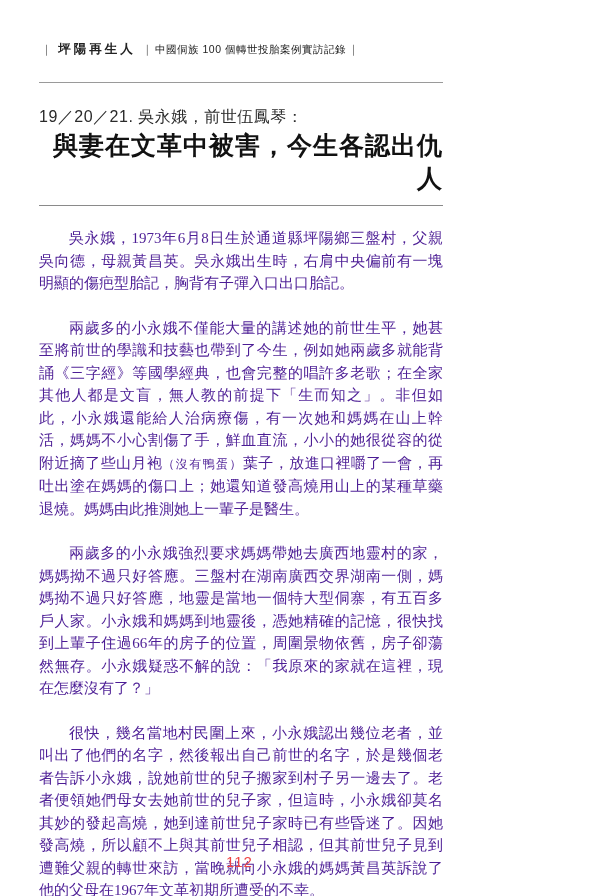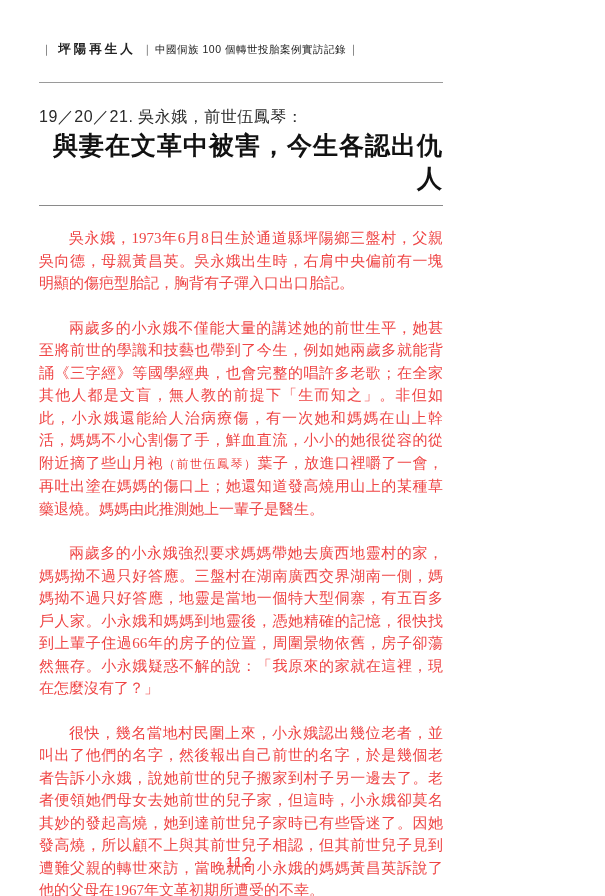--- a/index.html
+++ b/index.html
@@ -74,21 +74,21 @@
   
   .body-text {
     margin-top: 21px;
   }
   .body-text p {
     margin: 0 0 22px 0;
     font-size: 15px;
     line-height: 22.5px;
     text-align: justify;
     text-indent: 2em;
-    color: #ef4444;
+    color: #4c1d95;
   }
   .body-text .inline-note {
     font-size: 12px;
     letter-spacing: 1px;
   }
   
   .folio {
     position: absolute;
     left: 0;
     right: 0;
@@ -110,21 +110,21 @@
       <span class="bar">｜</span><span class="book-title">坪陽再生人</span><span class="bar">｜</span><span class="book-subtitle">中國侗族 100 個轉世投胎案例實訪記錄</span><span class="bar">｜</span>
     </div>
 
     <div class="title-block">
       <div class="case-line">19／20／21. 吳永娥，前世伍鳳琴：</div>
       <div class="headline">與妻在文革中被害，今生各認出仇人</div>
     </div>
 
     <div class="body-text">
       <p>吳永娥，1973年6月8日生於通道縣坪陽鄉三盤村，父親吳向德，母親黃昌英。吳永娥出生時，右肩中央偏前有一塊明顯的傷疤型胎記，胸背有子彈入口出口胎記。</p>
-      <p><span>兩歲多的小永娥不僅能大量的講述她的前世生平，她甚至將前世的學識和技藝也帶到了今生，例如她兩歲多就能背誦《三字經》等國學經典，也會完整的唱許多老歌；在全家其他人都是文盲，無人教的前提下「生而知之」。非但如此，小永娥還能給人治病療傷，有一次她和媽媽在山上幹活，媽媽不小心割傷了手，鮮血直流，小小的她很從容的從附近摘了些山月袍</span><span class="inline-note">（前世伍鳳琴）</span><span>葉子，放進口裡嚼了一會，再吐出塗在媽媽的傷口上；她還知道發高燒用山上的某種草藥退燒。媽媽由此推測她上一輩子是醫生。</span></p>
+      <p><span>兩歲多的小永娥不僅能大量的講述她的前世生平，她甚至將前世的學識和技藝也帶到了今生，例如她兩歲多就能背誦《三字經》等國學經典，也會完整的唱許多老歌；在全家其他人都是文盲，無人教的前提下「生而知之」。非但如此，小永娥還能給人治病療傷，有一次她和媽媽在山上幹活，媽媽不小心割傷了手，鮮血直流，小小的她很從容的從附近摘了些山月袍</span><span class="inline-note">（沒有鴨蛋）</span><span>葉子，放進口裡嚼了一會，再吐出塗在媽媽的傷口上；她還知道發高燒用山上的某種草藥退燒。媽媽由此推測她上一輩子是醫生。</span></p>
       <p>兩歲多的小永娥強烈要求媽媽帶她去廣西地靈村的家，媽媽拗不過只好答應。三盤村在湖南廣西交界湖南一側，媽媽拗不過只好答應，地靈是當地一個特大型侗寨，有五百多戶人家。小永娥和媽媽到地靈後，憑她精確的記憶，很快找到上輩子住過66年的房子的位置，周圍景物依舊，房子卻蕩然無存。小永娥疑惑不解的說：「我原來的家就在這裡，現在怎麼沒有了？」</p>
       <p>很快，幾名當地村民圍上來，小永娥認出幾位老者，並叫出了他們的名字，然後報出自己前世的名字，於是幾個老者告訴小永娥，說她前世的兒子搬家到村子另一邊去了。老者便領她們母女去她前世的兒子家，但這時，小永娥卻莫名其妙的發起高燒，她到達前世兒子家時已有些昏迷了。因她發高燒，所以顧不上與其前世兒子相認，但其前世兒子見到遭難父親的轉世來訪，當晚就向小永娥的媽媽黃昌英訴說了他的父母在1967年文革初期所遭受的不幸。</p>
       <p>吳永娥的前世叫伍鳳琴，生於1901年，他在民國時期是廣西龍勝縣地靈村的村長，也是一名醫生，還兼做裁縫，家境殷實，是村裡的中產鄉紳。他與妻子梁婄紅育有一兒一女，兒子伍雲岫在本縣中學教書，女兒在身邊。</p>
     </div>
 
   </div>
 
   <div class="folio">112</div>
 </div>
 

